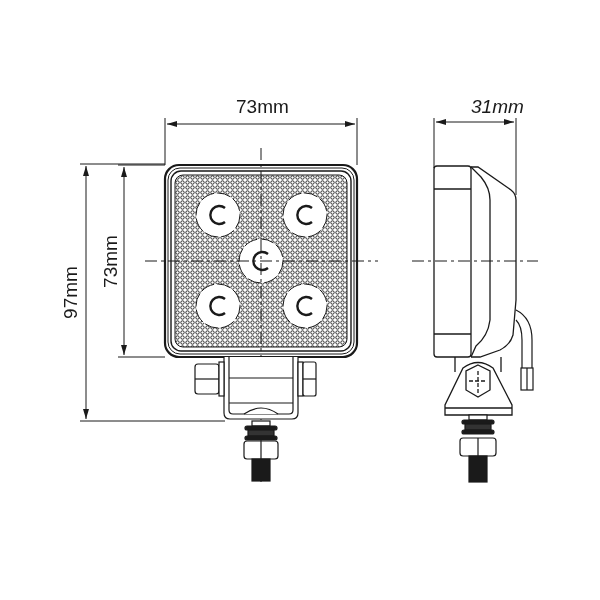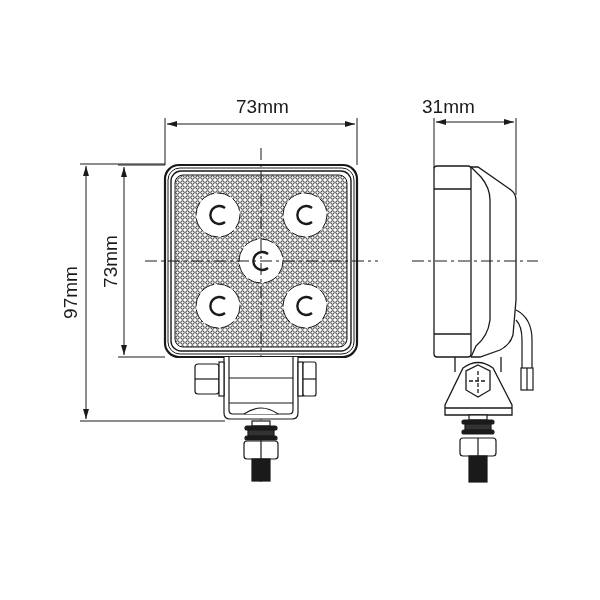--- a/index.html
+++ b/index.html
@@ -158,13 +158,13 @@
         <line x1="478" y1="438" x2="478" y2="456"></line>
         <rect x="469" y="456" width="18" height="26" fill="#1a1a1a"></rect>
       </g>
     </g>
   </g>
 </svg>
 
 <div class="dim-label" style="left:236px; top:97px;">73mm</div>
 <div class="dim-label vert" style="left:84px; top:252px;">73mm</div>
 <div class="dim-label vert" style="left:44px; top:283px;">97mm</div>
-<div class="dim-label" style="left:422px; top:97px;">31mm</div>
+<div class="dim-label" style="left:471px; top:97px;font-style:italic;">31mm</div>
 
 </body></html>

